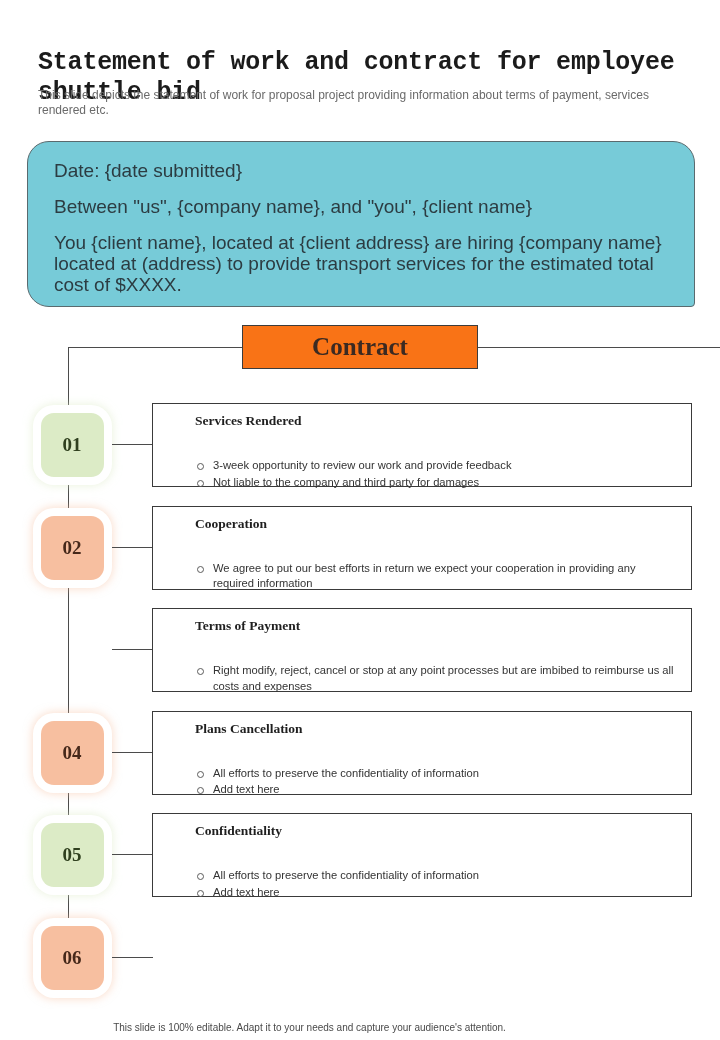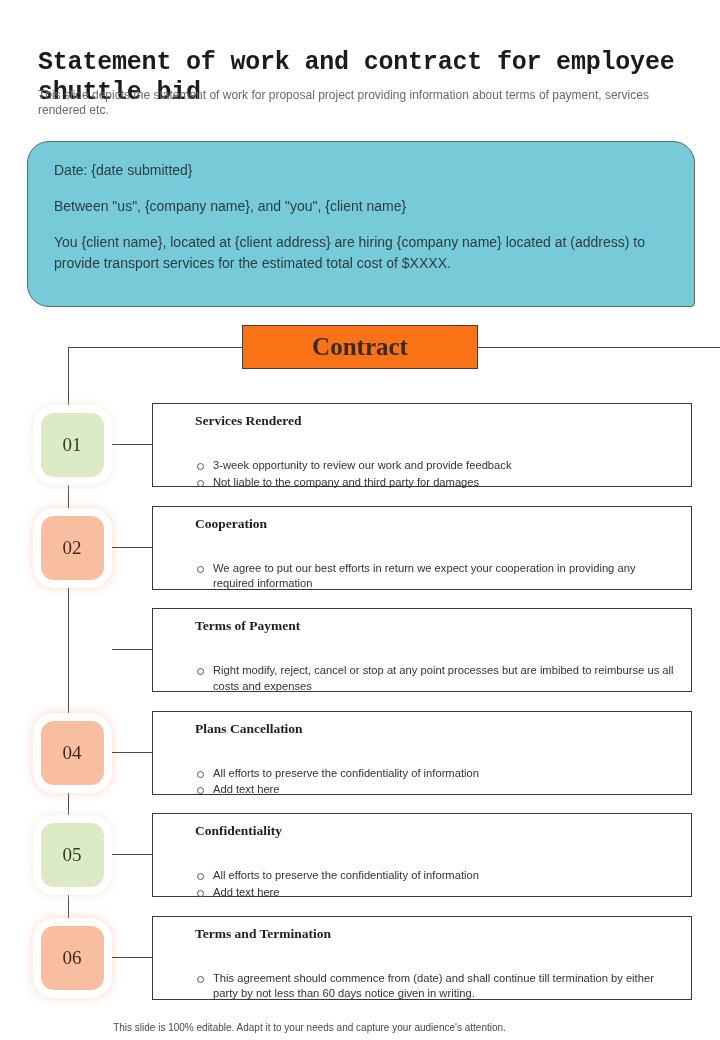--- a/index.html
+++ b/index.html
@@ -47,21 +47,21 @@
     top: 141px;
     width: 668px;
     height: 166px;
     background: #77cbd8;
     border: 1px solid #5a6a6e;
     border-radius: 22px 22px 4px 22px;
     padding: 18px 26px 0 26px;
   }
 
   .summary-line {
-    font-size: 14px;
+    font-size: 19px;
     line-height: 21px;
     color: #2c3c42;
     margin-bottom: 15px;
   }
   .summary-line:last-child { margin-bottom: 12px; }
 
   
   .spine {
     position: absolute;
     left: 68px;
@@ -126,21 +126,21 @@
   }
 
   .badge {
     width: 63px;
     height: 64px;
     border-radius: 13px;
     display: flex;
     align-items: center;
     justify-content: center;
     font-family: "Liberation Serif", serif;
-    font-weight: normal;
+    font-weight: bold;
     font-size: 19px;
   }
 
   .badge.green {
     background: #dcebc6;
     color: #30401f;
     box-shadow: 0 0 0 8px #ffffff, 0 0 9px 9px rgba(220,235,198,0.55);
   }
   .badge.peach {
     background: #f7bfa0;
@@ -288,22 +288,16 @@
           <li>All efforts to preserve the confidentiality of information</li>
           <li>Add text here</li>
         </ul>
       </div>
     </div>
     <div class="row" style="top: 915.5px;">
       <div class="badge-wrap">
         <div class="badge peach">06</div>
       </div>
       <div class="stub"></div>
-      <div class="card">
-        <div class="card-title">Terms and Termination</div>
-        <ul class="bullets">
-          <li>This agreement should commence from (date) and shall continue till termination by either party by not less than 60 days notice given in writing.</li>
-        </ul>
-      </div>
     </div>
   </div>
 
 <p class="footer-note">This slide is 100% editable. Adapt it to your needs and capture your audience's attention.</p>
 
 </body></html>

